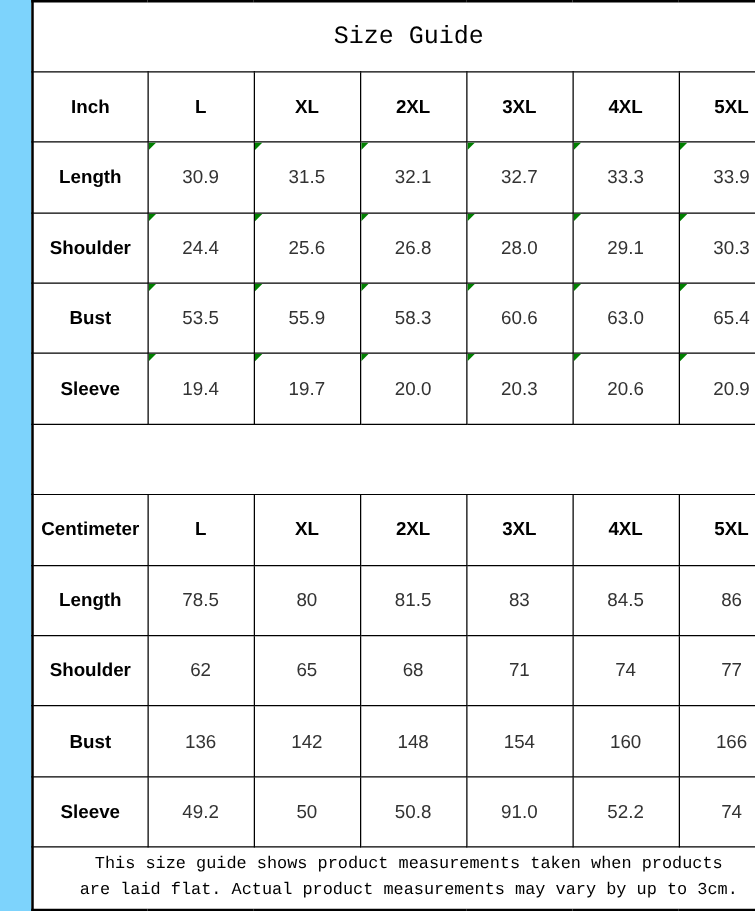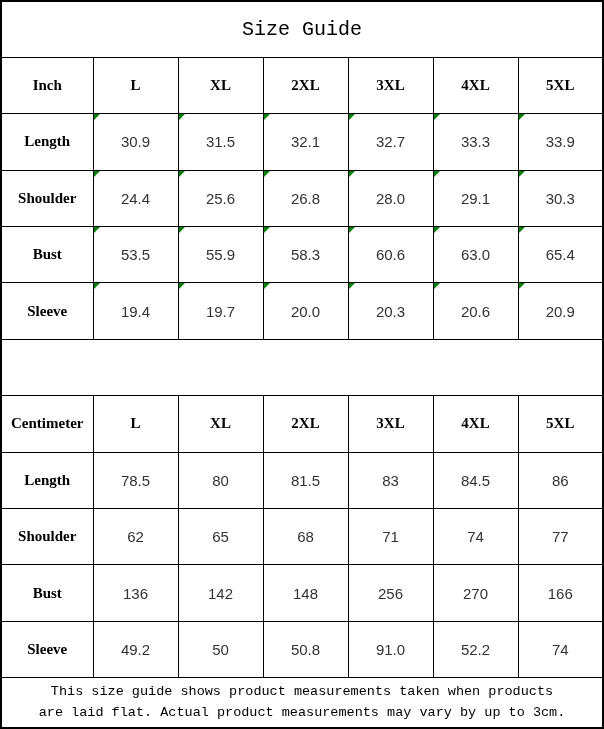--- a/index.html
+++ b/index.html
@@ -2,22 +2,23 @@
 <html><head>
 <meta charset="utf-8">
 <style>
   * { margin: 0; padding: 0; box-sizing: border-box; }
   html, body { background: #ffffff; }
   body { font-family: "Liberation Sans", sans-serif; }
 
   .sheet {
     width: 604px;
     height: 729px;
-    background: #7f1d1d;
+    background: #7dd3fc;
     position: relative;
+    padding-left: 25px;
   }
 
   table.size-guide {
     width: 604px;
     height: 729px;
     border-collapse: collapse;
     table-layout: fixed;
     border: 2px solid #000;
     background: #fff;
   }
@@ -37,21 +38,21 @@
   .title-row { height: 56px; }
   .title-cell {
     font-family: "Liberation Mono", monospace;
     font-weight: normal;
     font-size: 20px;
     color: #000;
     letter-spacing: 0px;
   }
 
   th.unit-cell, th.size-cell, th.label-cell {
-    font-family: Liberation Serif, serif;
+    font-family: Liberation Sans, sans-serif;
     font-weight: bold;
     font-size: 15px;
     color: #000;
     margin-left: 28px;
   }
 
   td.value-cell {
     font-family: "Liberation Sans", sans-serif;
     font-weight: normal;
     font-size: 15px;
@@ -179,22 +180,22 @@
           <td class="value-cell">68</td>
           <td class="value-cell">71</td>
           <td class="value-cell">74</td>
           <td class="value-cell">77</td>
         </tr>
         <tr>
           <th class="label-cell">Bust</th>
           <td class="value-cell">136</td>
           <td class="value-cell">142</td>
           <td class="value-cell">148</td>
-          <td class="value-cell">256</td>
-          <td class="value-cell">270</td>
+          <td class="value-cell">154</td>
+          <td class="value-cell">160</td>
           <td class="value-cell">166</td>
         </tr>
         <tr>
           <th class="label-cell">Sleeve</th>
           <td class="value-cell">49.2</td>
           <td class="value-cell">50</td>
           <td class="value-cell">50.8</td>
           <td class="value-cell">91.0</td>
           <td class="value-cell">52.2</td>
           <td class="value-cell">74</td>

